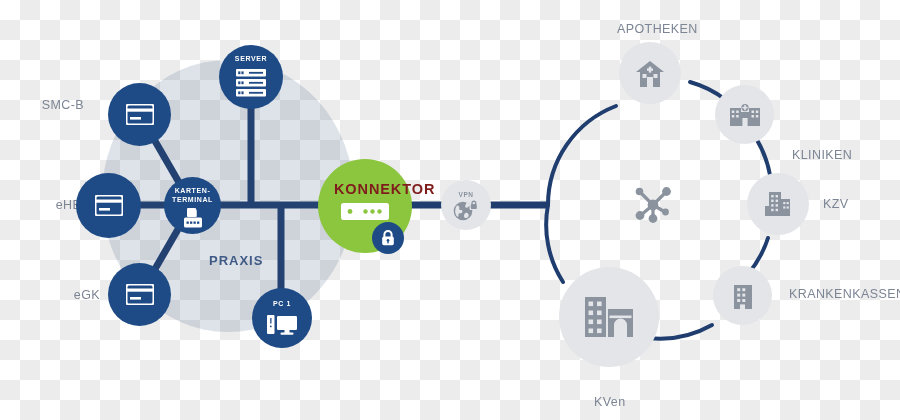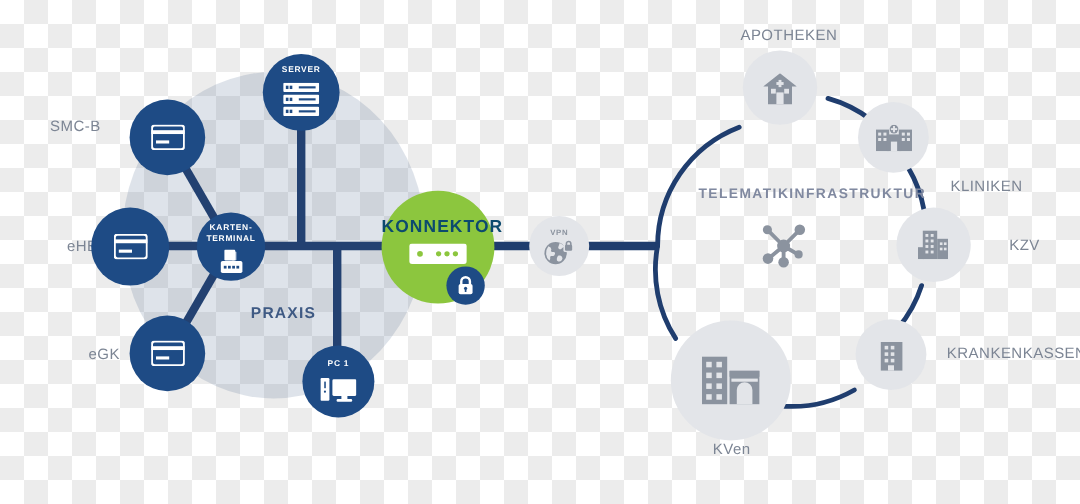--- a/index.html
+++ b/index.html
@@ -66,27 +66,27 @@
     font-size: 7px;
     letter-spacing: 0.6px;
     text-align: center;
     line-height: 8.5px;
     white-space: pre-line;
     width: 100%;
     left: 0;
   }
   .konn-cap {
     position: absolute;
-    color: #0c4a6e;
+    color: #7f1d1d;
     font-weight: bold;
     font-size: 14.5px;
     letter-spacing: 0.9px;
     text-align: center;
     width: 100%;
-    left: 0;
+    left: 16px;
     top: 22px;
   }
   .vpn-cap {
     position: absolute;
     color: #8b939f;
     font-weight: bold;
     font-size: 6.5px;
     letter-spacing: 0.5px;
     text-align: center;
     width: 100%;
@@ -279,21 +279,20 @@
           <path d="M13.4 2.6 q2.5 .8 4 3 q-1.4 .4-2.3 1.5 q-.9 1.1-2.2 .5 q-1.2-.6-.6-1.9 q.5-1.2 1.1-3.1 z"></path>
           <path d="M12.4 13 q1.8-.6 2.9 .9 q1 1.5-.2 3 q-1.1 1.4-2.9 1 q-1.6-.4-1.2-2.3 q.3-1.8 1.4-2.6 z"></path>
         </g>
         <rect x="16.5" y="2.5" width="8.5" height="7.5" rx="1.2" fill="#e3e5e9"></rect>
         <path d="M19 4.2 V3.1 a1.85 1.85 0 0 1 3.7 0 V4.2" fill="none" stroke="#8b939f" stroke-width="1.3"></path>
         <rect x="17.8" y="4" width="6" height="4.9" rx="1" fill="#8b939f"></rect>
       </svg>
     </span>
   </div>
 
-  <div class="ti-label" style="left:582px; top:156px;">TELEMATIKINFRASTRUKTUR</div>
   <div class="ovl" style="left:630px; top:184px;">
     <svg width="46" height="42" viewBox="0 0 46 42">
       <g stroke="#8b939f" stroke-width="3.2" stroke-linecap="round">
         <line x1="23" y1="21" x2="10" y2="8"></line>
         <line x1="23" y1="21" x2="36" y2="8"></line>
         <line x1="23" y1="21" x2="11" y2="31"></line>
         <line x1="23" y1="21" x2="23" y2="34"></line>
         <line x1="23" y1="21" x2="35" y2="28"></line>
       </g>
       <g fill="#8b939f">
@@ -339,21 +338,21 @@
           <rect x="21.5" y="6.5" width="2.5" height="2.5"></rect>
           <rect x="25.8" y="6.5" width="2.5" height="2.5"></rect>
           <rect x="21.5" y="11" width="2.5" height="2.5"></rect>
           <rect x="25.8" y="11" width="2.5" height="2.5"></rect>
           <rect x="12.4" y="14" width="5.2" height="8"></rect>
         </g>
       </svg>
     </span>
   </div>
 
-  <div class="side-label right" style="left:823px; top:197px;margin-left:18px;">KZV</div>
+  <div class="side-label right" style="left:823px; top:197px;">KZV</div>
   <div class="node gray" style="left:747px; top:173px; width:62px; height:62px;">
     <span class="ico" style="top:19px;">
       <svg width="28" height="24" viewBox="0 0 28 24">
         <rect x="5" y="0" width="12" height="24" fill="#8b939f"></rect>
         <rect x="17" y="7" width="9" height="17" fill="#8b939f"></rect>
         <rect x="1" y="14" width="5" height="10" fill="#8b939f"></rect>
         <g fill="#e3e5e9">
           <rect x="7.2" y="3" width="2.4" height="2.4"></rect>
           <rect x="11.6" y="3" width="2.4" height="2.4"></rect>
           <rect x="7.2" y="7.6" width="2.4" height="2.4"></rect>
@@ -382,21 +381,21 @@
           <rect x="4.2" y="8.6" width="3" height="3"></rect>
           <rect x="9.3" y="8.6" width="3" height="3"></rect>
           <rect x="4.2" y="14" width="3" height="3"></rect>
           <rect x="9.3" y="14" width="3" height="3"></rect>
           <rect x="7" y="19.4" width="5" height="4.6"></rect>
         </g>
       </svg>
     </span>
   </div>
 
-  <div class="side-label" style="left:594px; top:367px;">KVen</div>
+  <div class="side-label" style="left:594px; top:395px;">KVen</div>
   <div class="node gray" style="left:559px; top:267px; width:100px; height:100px;">
     <span class="ico" style="top:30px;">
       <svg width="48" height="40" viewBox="0 0 48 40">
         <rect x="0" y="0" width="21" height="40" fill="#8b939f"></rect>
         <rect x="23" y="12" width="25" height="28" fill="#8b939f"></rect>
         <rect x="23" y="12" width="25" height="5" fill="#8b939f"></rect>
         <g fill="#e3e5e9">
           <rect x="3.5" y="4.5" width="4.6" height="4.6"></rect>
           <rect x="12" y="4.5" width="4.6" height="4.6"></rect>
           <rect x="3.5" y="13.5" width="4.6" height="4.6"></rect>

